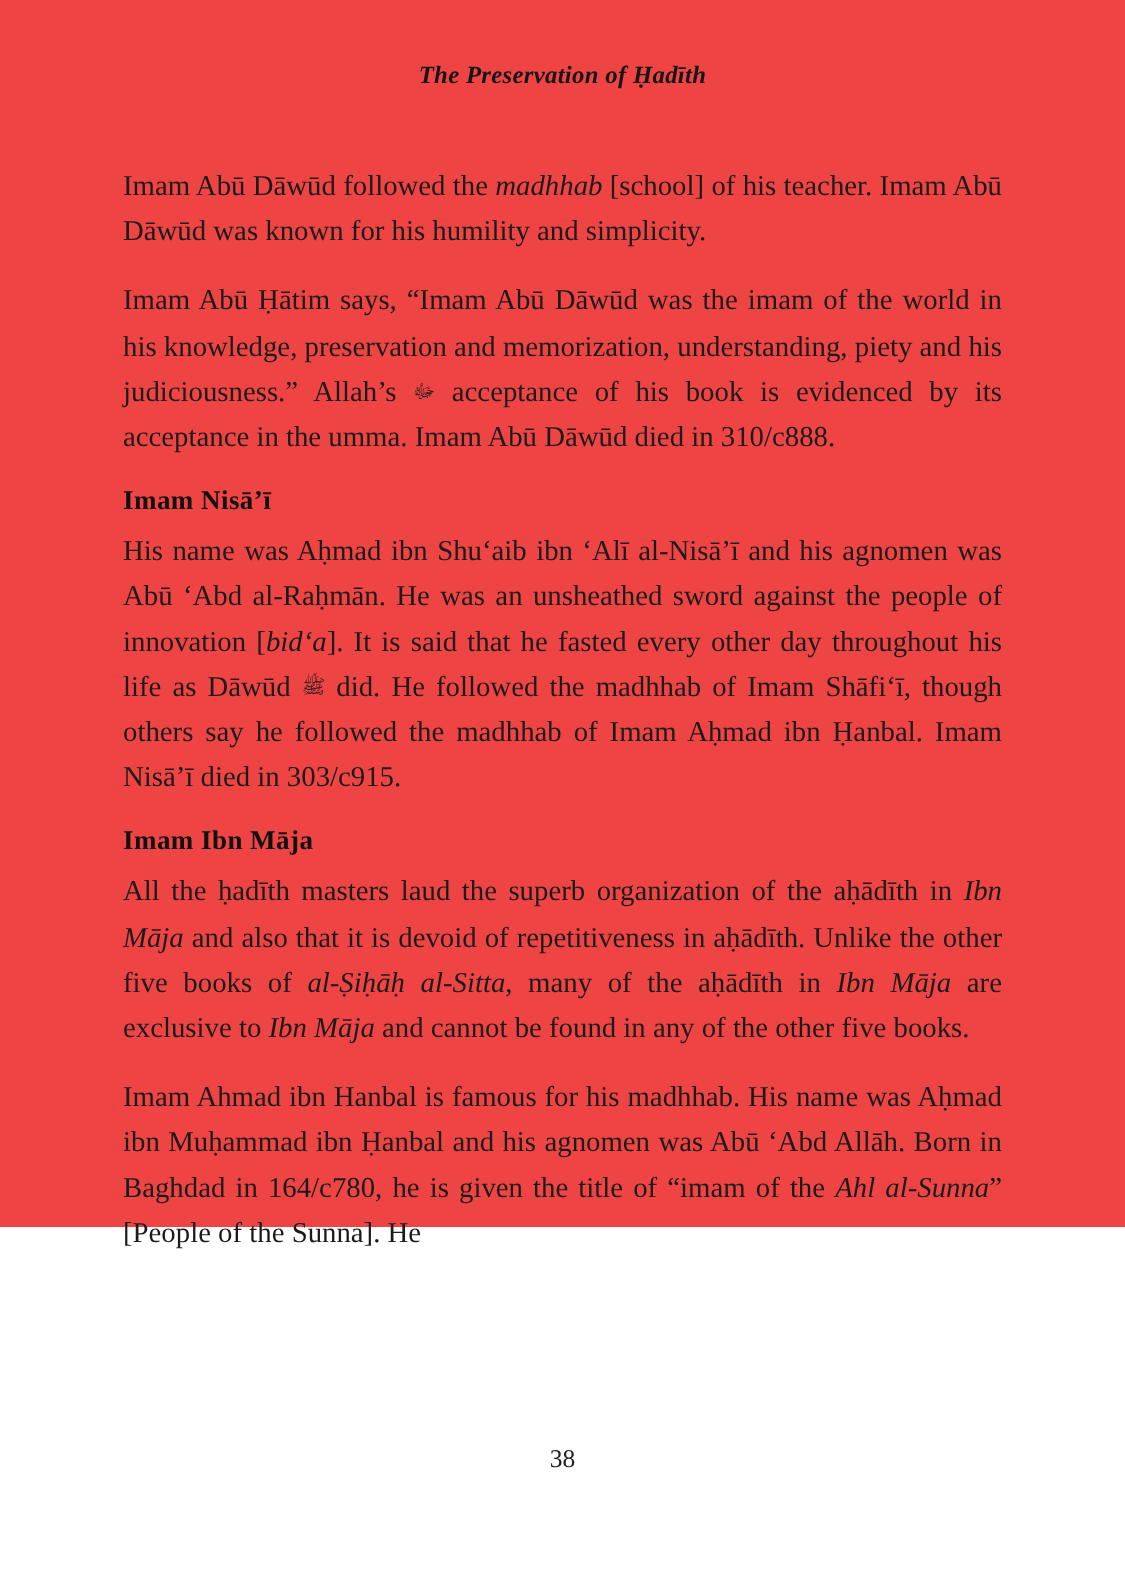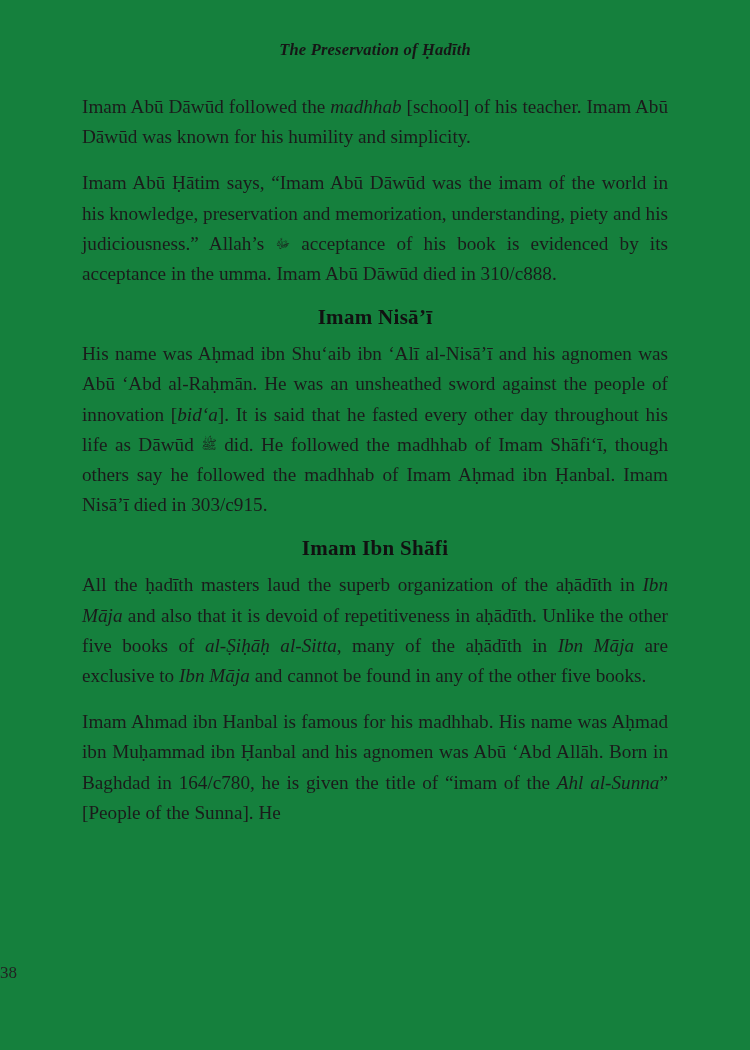--- a/index.html
+++ b/index.html
@@ -10,60 +10,60 @@
     width: 750px;
     height: 1050px;
     background: #ffffff;
     font-family: "Liberation Serif", "DejaVu Serif", serif;
     color: #1a1a1a;
     overflow: hidden;
   }
   .page {
     position: relative;
     width: 750px;
-    height: 1050px;
-    background: #15803d;
+    height: 818px;
+    background: #ef4444;
     box-sizing: border-box;
   }
   .running-head {
     position: absolute;
     top: 40px;
     left: 0;
     width: 750px;
     text-align: center;
     font-style: italic;
     font-weight: 600;
     font-size: 16.5px;
     letter-spacing: 0.2px;
     color: #161616;
   }
   .content {
     position: absolute;
-    top: 92px;
+    top: 110px;
     left: 82px;
     width: 586px;
   }
   p.body-text {
     margin: 0 0 16px 0;
     font-size: 19.2px;
     line-height: 30.2px;
     text-align: justify;
     text-justify: inter-word;
     color: #1b1b1b;
     -webkit-hyphens: none;
     hyphens: none;
   }
   p.body-text:last-child {
     margin-bottom: 16px;
   }
   h2.section-heading {
     margin: 11px 0 9px 0;
-    font-size: 21px;
+    font-size: 18px;
     font-weight: bold;
-    text-align: center;
+    text-align: left;
     letter-spacing: 0.3px;
     color: #111111;
   }
   .tight-top {
     margin-top: 4px;
   }
   em {
     font-style: italic;
   }
   .honorific {
@@ -72,20 +72,21 @@
     line-height: 1;
     vertical-align: 2px;
     letter-spacing: 0;
     color: #1b1b1b;
   }
   .folio {
     position: absolute;
     top: 963px;
     left: 0;
     width: 750px;
+    text-align: center;
     font-size: 17px;
     color: #222222;
   }
 </style>
 </head>
 <body>
 
 <div class="page">
 
   <div class="running-head">The Preservation of Ḥadīth</div>
@@ -93,21 +94,21 @@
   <div class="content">
 
     <p class="body-text"><span>Imam Abū Dāwūd followed the </span><em>madhhab</em><span> [school] of his teacher. Imam Abū Dāwūd was known for his humility and simplicity.</span></p>
 
     <p class="body-text"><span>Imam Abū Ḥātim says, “Imam Abū Dāwūd was the imam of the world in his knowledge, preservation and memorization, understanding, piety and his judiciousness.” Allah’s </span><span class="honorific">ﷻ</span><span> acceptance of his book is evidenced by its acceptance in the umma. Imam Abū Dāwūd died in 310/c888.</span></p>
 
     <h2 class="section-heading">Imam Nisā’ī</h2>
 
     <p class="body-text"><span>His name was Aḥmad ibn Shu‘aib ibn ‘Alī al-Nisā’ī and his agnomen was Abū ‘Abd al-Raḥmān. He was an unsheathed sword against the people of innovation [</span><em>bid‘a</em><span>]. It is said that he fasted every other day throughout his life as Dāwūd </span><span class="honorific">ﷺ</span><span> did. He followed the madhhab of Imam Shāfi‘ī, though others say he followed the madhhab of Imam Aḥmad ibn Ḥanbal. Imam Nisā’ī died in 303/c915.</span></p>
 
-    <h2 class="section-heading">Imam Ibn Shāfi</h2>
+    <h2 class="section-heading">Imam Ibn Māja</h2>
 
 
     <p class="body-text"><span>All the ḥadīth masters laud the superb organization of the aḥādīth in </span><em>Ibn Māja</em><span> and also that it is devoid of repetitiveness in aḥādīth. Unlike the other five books of </span><em>al-Ṣiḥāḥ al-Sitta</em><span>, many of the aḥādīth in </span><em>Ibn Māja</em><span> are exclusive to </span><em>Ibn Māja</em><span> and cannot be found in any of the other five books.</span></p>
 
 
     <p class="body-text"><span>Imam Ahmad ibn Hanbal is famous for his madhhab. His name was Aḥmad ibn Muḥammad ibn Ḥanbal and his agnomen was Abū ‘Abd Allāh. Born in Baghdad in 164/c780, he is given the title of “imam of the </span><em>Ahl al-Sunna</em><span>” [People of the Sunna]. He</span></p>
 
   </div>
 
   <div class="folio">38</div>

